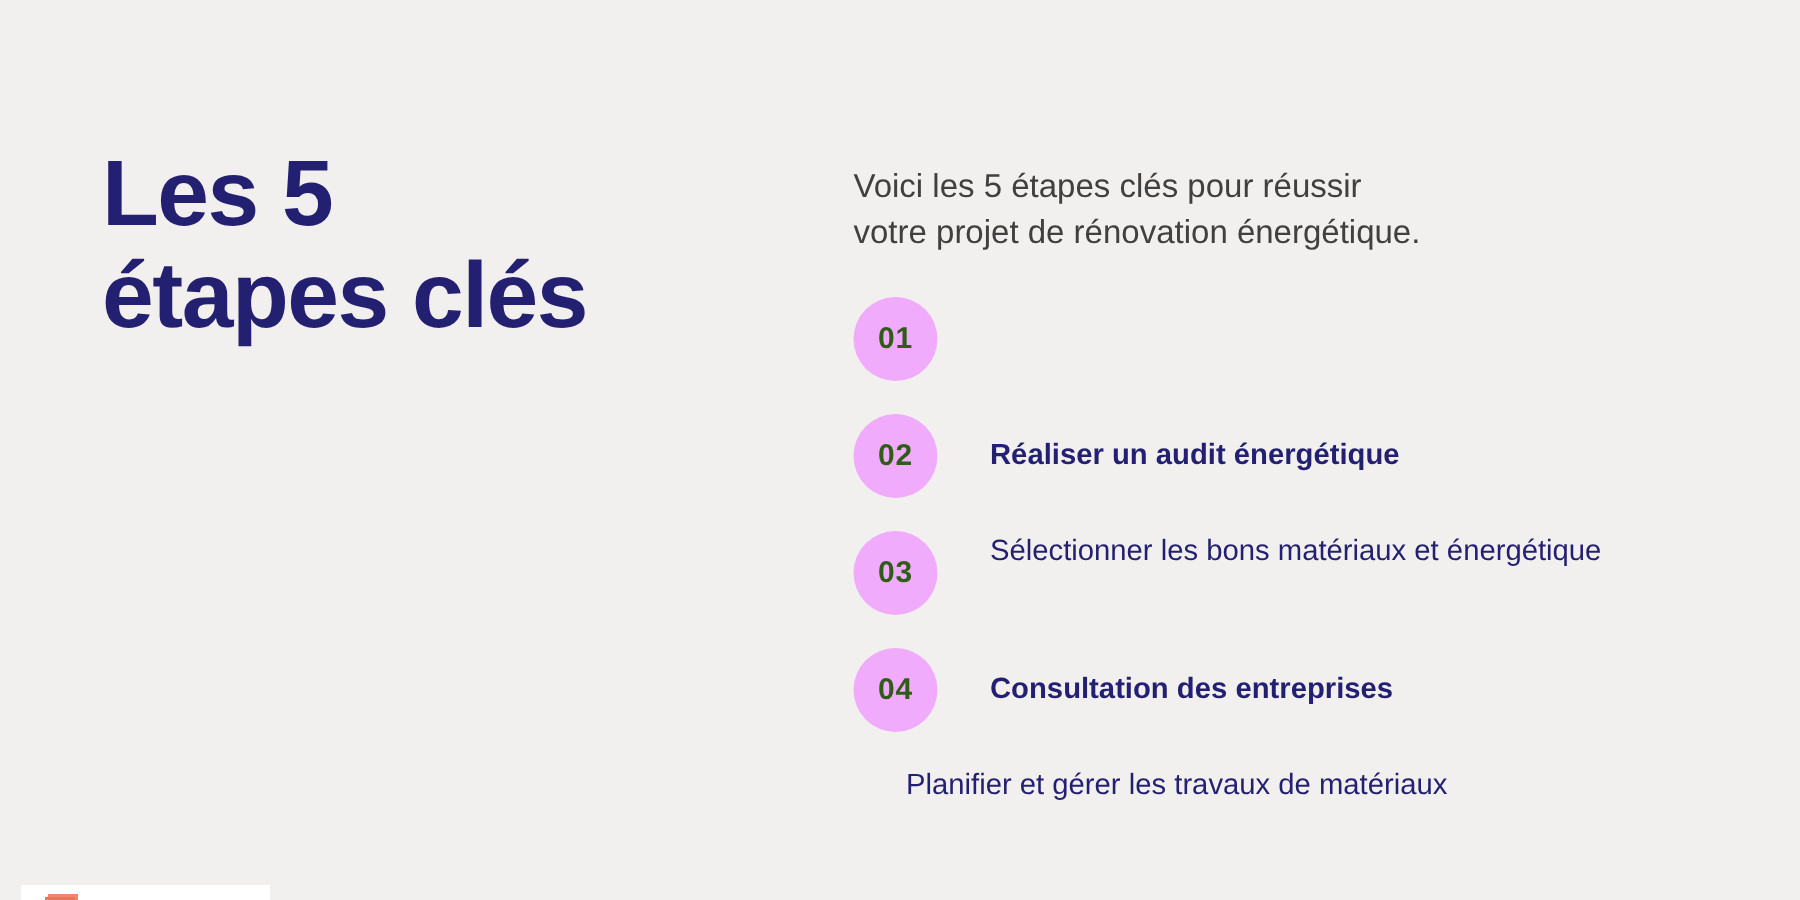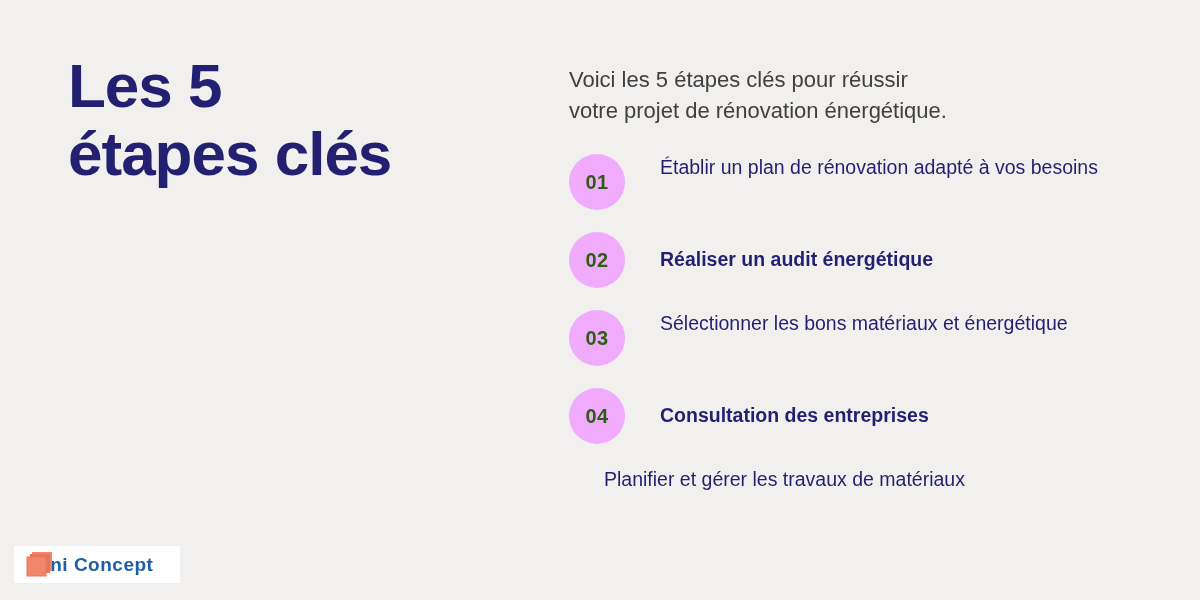--- a/index.html
+++ b/index.html
@@ -12,20 +12,21 @@
     background: #F2F0EE;
     font-family: "Liberation Sans", sans-serif;
     overflow: hidden;
     position: relative;
   }
 
   .slide {
     position: relative;
     width: 1200px;
     height: 552px;
+    margin-top: 44px;
   }
 
   
   .left-col {
     position: absolute;
     left: 68px;
     top: 52px;
     width: 460px;
   }
   .headline {
@@ -131,21 +132,20 @@
 étapes clés</h1>
   </div>
 
   <div class="right-col">
     <p class="intro">Voici les 5 étapes clés pour réussir
 votre projet de rénovation énergétique.</p>
 
     <ul class="steps">
       <li class="step two-line">
         <span class="badge">01</span>
-        <span class="step-text">Établir un plan de rénovation adapté à vos besoins</span>
       </li>
       <li class="step one-line">
         <span class="badge">02</span>
         <span class="step-text">Réaliser un audit énergétique</span>
       </li>
       <li class="step two-line">
         <span class="badge">03</span>
         <span class="step-text">Sélectionner les bons matériaux et énergétique</span>
       </li>
       <li class="step one-line">

